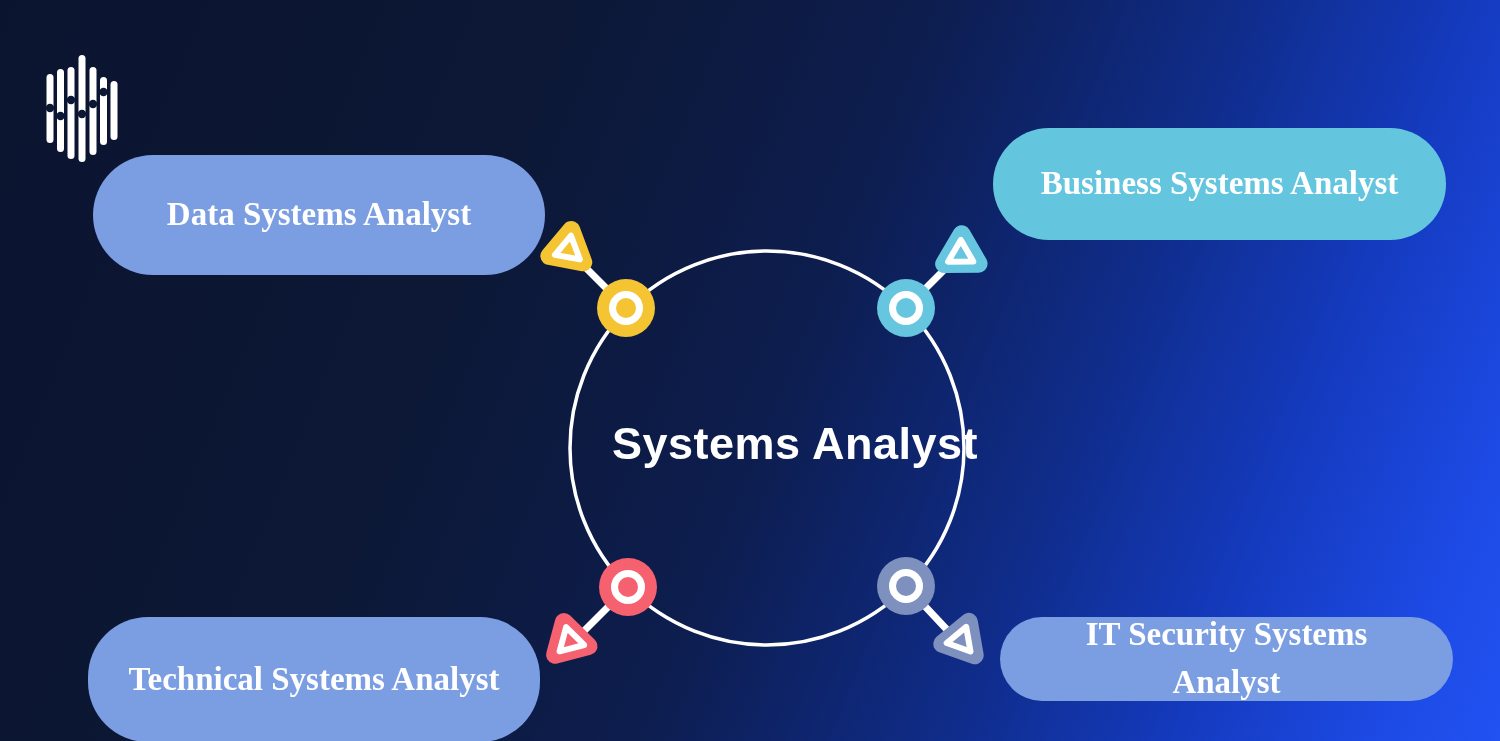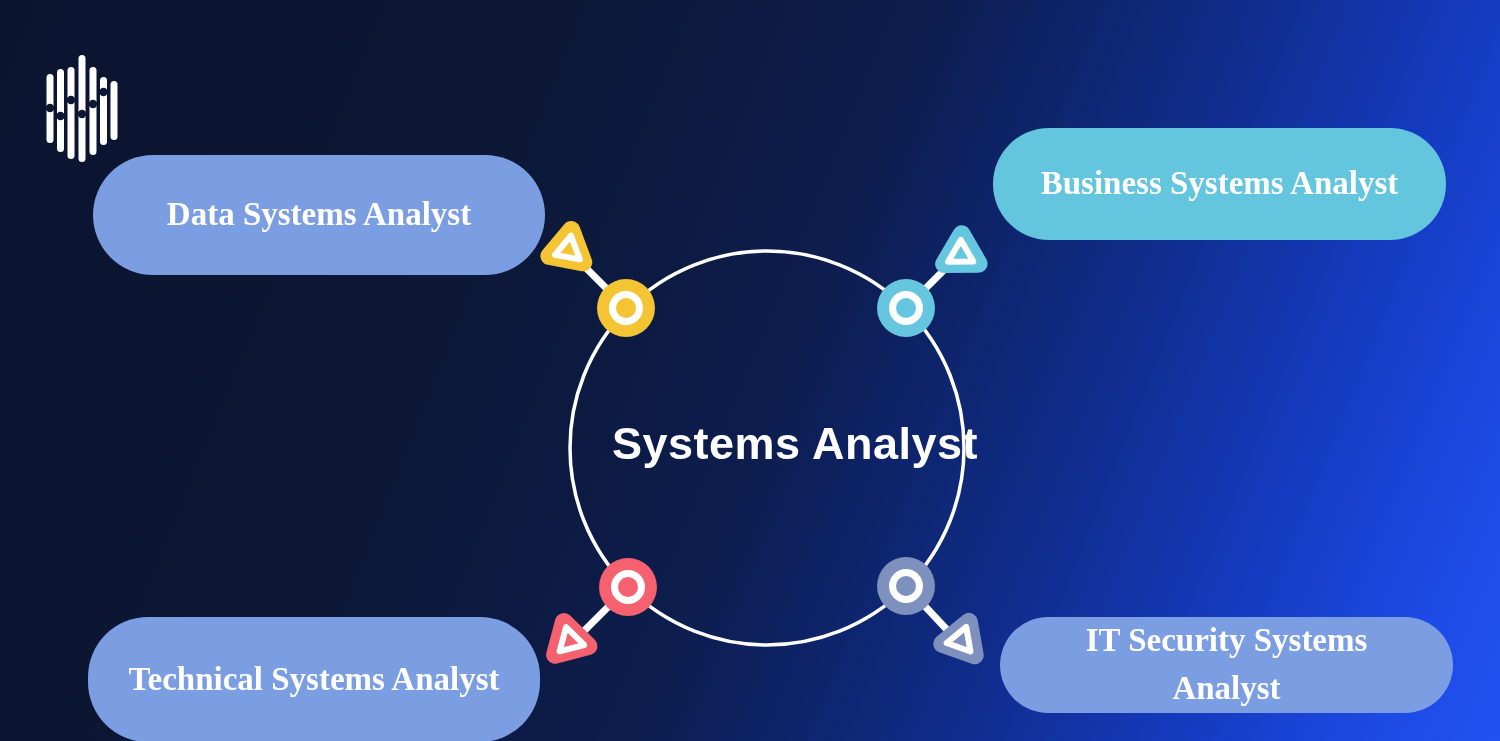--- a/index.html
+++ b/index.html
@@ -60,21 +60,21 @@
     text-align: center;
     color: #ffffff;
     font-weight: 700;
     font-size: 33px;
     line-height: 1.45;
   }
   .pill .pill-label { max-width: 390px; font-family: Liberation Serif, serif; }
   .pill-tl { left: 93px;  top: 155px; width: 452px; height: 120px; }
   .pill-tr { left: 993px; top: 128px; width: 453px; height: 112px; }
   .pill-bl { left: 88px;  top: 617px; width: 452px; height: 125px; }
-  .pill-br { left: 1000px; top: 617px; width: 453px; height: 96px; }
+  .pill-br { left: 1000px; top: 617px; width: 453px; height: 84px; }
 
   
   .center-label {
     position: absolute;
     left: 767px;
     top: 444px;
     transform: translate(-50%, -50%);
     color: #ffffff;
     font-size: 45px;
     font-weight: 700;

